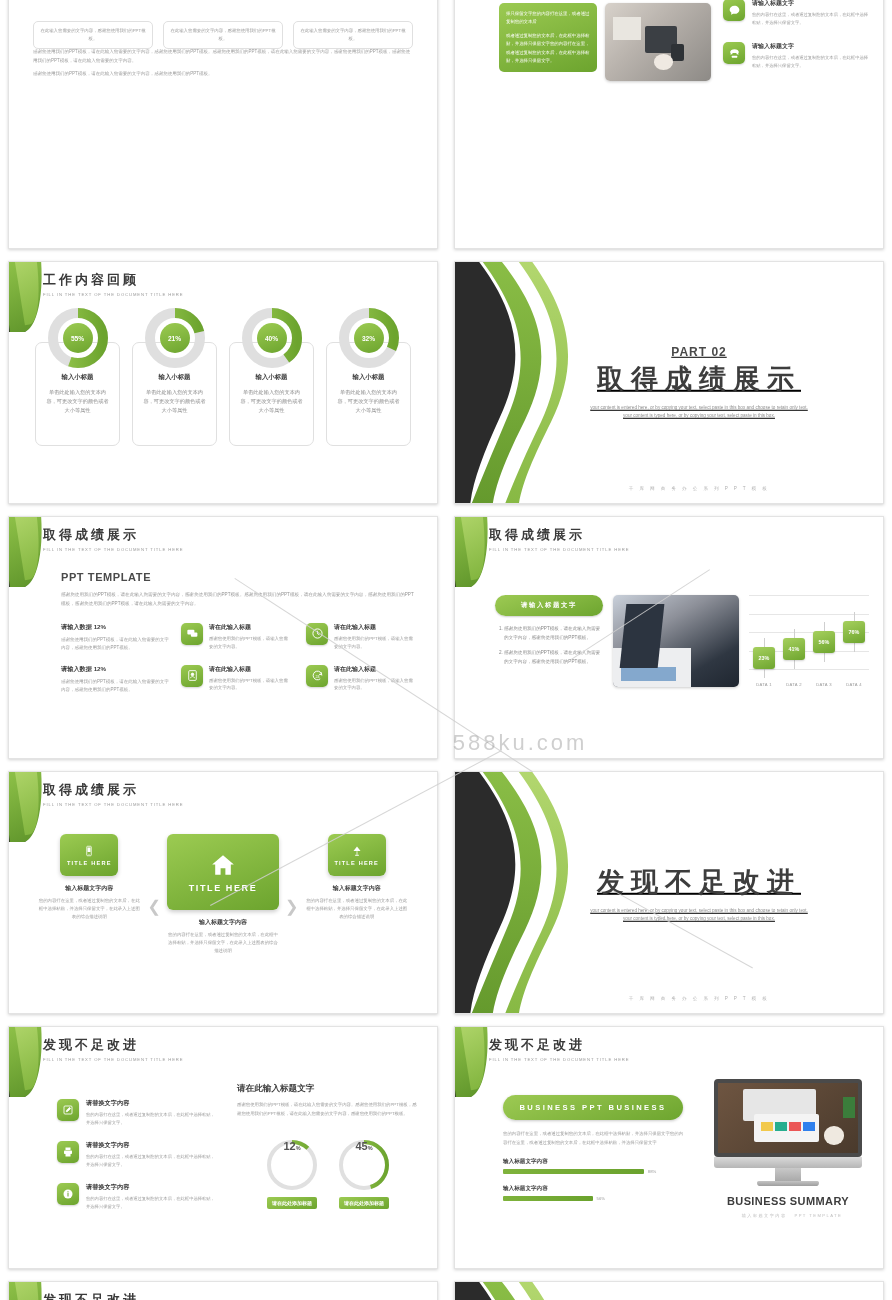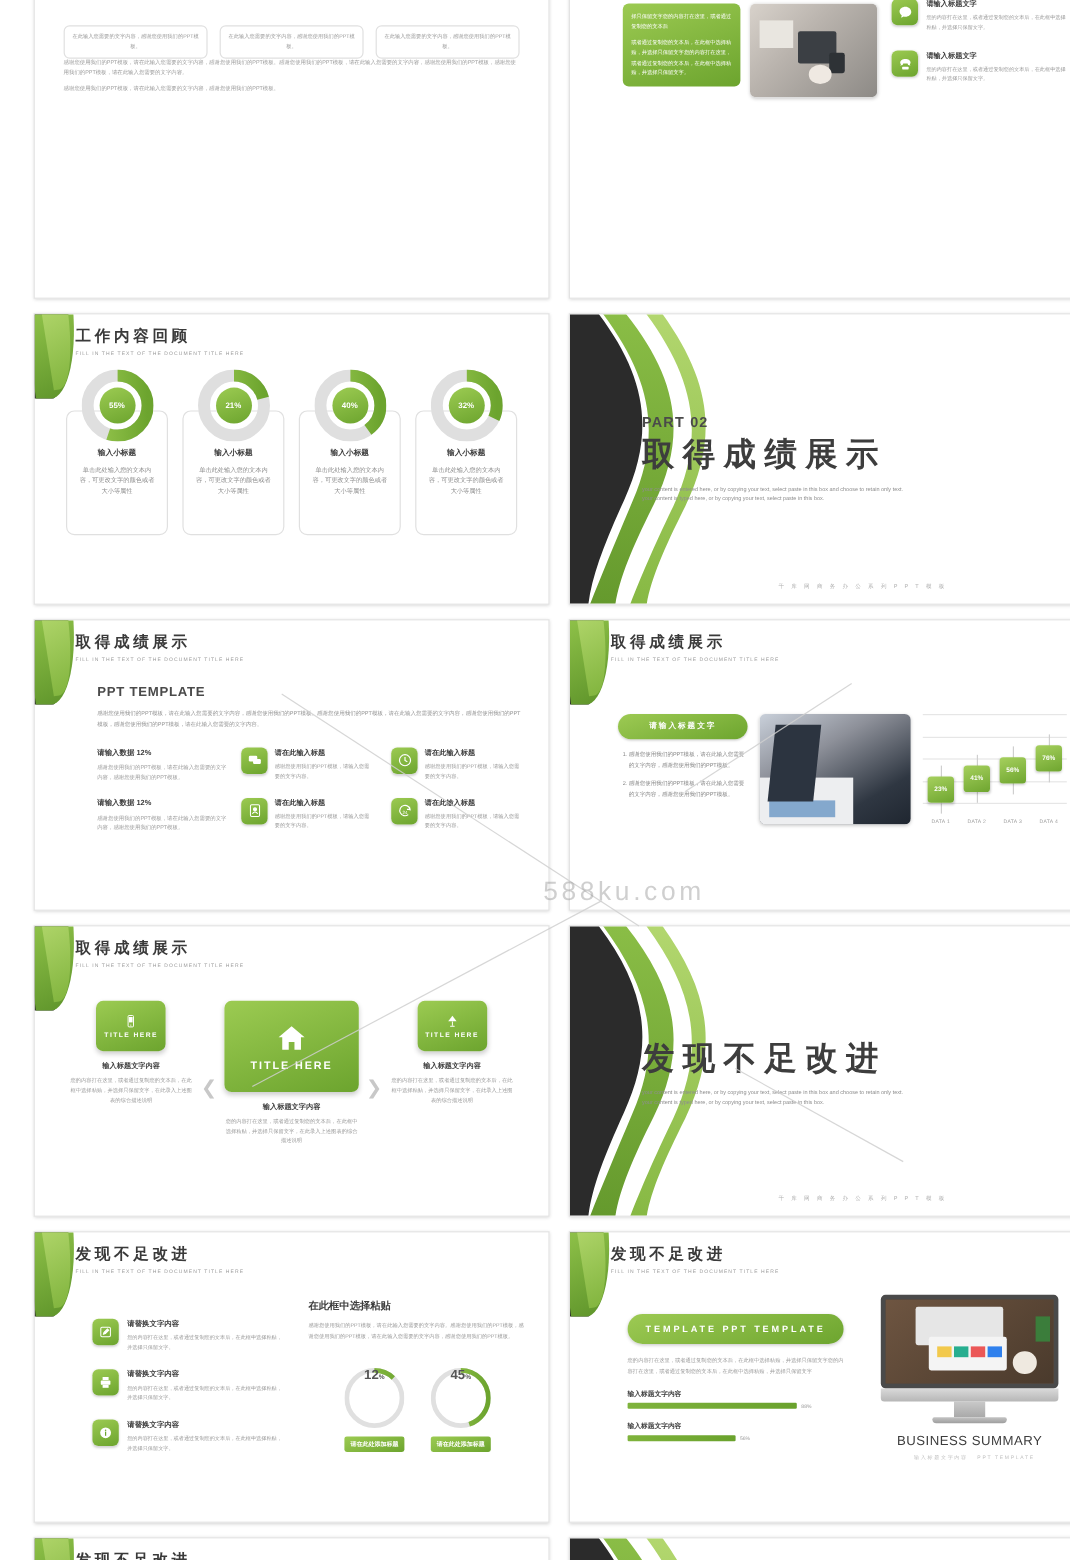--- a/index.html
+++ b/index.html
@@ -7,21 +7,20 @@
   body {
     width:892px; height:1300px;
     font-family:"Liberation Sans", sans-serif;
     position:relative; overflow:hidden;
   }
   .grid {
     position:absolute; inset:0;
     display:grid;
     grid-template-columns:446px 446px;
     grid-auto-rows:255px;
-    padding-left:20px;
   }
   .cell { position:relative; padding:6px 8px; }
   .slide {
     position:relative;
     width:100%; height:100%;
     background:#fff;
     border:1px solid #e3e3e3;
     box-shadow:0 1px 3px rgba(0,0,0,.18);
     overflow:hidden;
   }
@@ -37,21 +36,21 @@
     background:linear-gradient(160deg,#b4d86e,#7fb33c); border-radius:0 0 80% 0 / 0 0 100% 0;
     transform:rotate(-9deg); }
 
   .hd { position:absolute; left:34px; top:9px; }
   .hd .t { font-size:13px; font-weight:bold; letter-spacing:3px; color:#3a3a3a; }
   .hd .s { font-size:4.2px; letter-spacing:.9px; color:#9a9a9a; margin-top:3px; }
 
   
   .part-bg { position:absolute; left:-10px; top:-20px; width:150px; height:300px; }
   .part-bg svg { display:block; }
-  .part-body { position:absolute; left:0; right:0; top:50%; transform:translateY(-50%); text-align:left; padding-left:60px; }
+  .part-body { position:absolute; left:0; right:0; top:50%; transform:translateY(-50%); text-align:center; padding-left:60px;text-decoration:underline; }
   .part-no { font-size:12px; font-weight:bold; color:#4a4a4a; letter-spacing:1px; }
   .part-title { font-size:27px; font-weight:bold; color:#3d3d3d; letter-spacing:7px; margin-top:2px; }
   .part-sub { font-size:4.6px; color:#8e8e8e; line-height:1.9; margin-top:7px; }
   .part-foot { position:absolute; left:0; right:0; bottom:12px; text-align:center;
     font-size:4.6px; letter-spacing:2.4px; color:#b0b0b0; padding-left:60px; }
 
   
   .s2-row { position:absolute; left:26px; right:26px; top:46px; display:flex; gap:12px; }
   .s2-card { flex:1; position:relative; padding-top:34px; }
   .s2-box { border:1px solid #e0e0e0; border-radius:7px; padding:30px 8px 10px; text-align:center; height:104px; }
@@ -135,21 +134,21 @@
   .s7-bar-l { font-size:5.6px; font-weight:bold; color:#3d3d3d; margin-top:11px; }
   .s7-bar-wrap { display:flex; align-items:center; gap:4px; margin-top:3px; }
   .s7-bar { height:5px; border-radius:1px; background:linear-gradient(90deg,#7fb33c,#6aa22d); }
   .s7-bar-v { font-size:4.2px; color:#9a9a9a; }
   .s7-right { position:absolute; left:250px; right:12px; top:52px; text-align:center; }
   .monitor { width:148px; margin:0 auto; }
   .mon-screen { border:4px solid #4a4a4a; border-radius:4px; overflow:hidden; position:relative; height:78px; background:#5b4636; }
   .mon-base { width:100%; height:11px; background:linear-gradient(180deg,#dadada,#b6b6b6); border-radius:0 0 3px 3px; position:relative; }
   .mon-neck { width:26px; height:13px; background:linear-gradient(180deg,#c9c9c9,#a9a9a9); margin:0 auto; }
   .mon-foot { width:62px; height:5px; background:linear-gradient(180deg,#c4c4c4,#9e9e9e); margin:0 auto; border-radius:2px 2px 4px 4px; }
-  .s7-h { font-size:11px; font-weight:normal; color:#3d3d3d; margin-top:9px; letter-spacing:.4px; }
+  .s7-h { font-size:11px; font-weight:bold; color:#3d3d3d; margin-top:9px; letter-spacing:.4px; }
   .s7-sub { font-size:5.6px; font-weight:bold; color:#3d3d3d; margin-top:5px; }
   .s7-sub span { font-size:4.2px; font-weight:normal; color:#c0c0c0; letter-spacing:1.4px; margin-left:8px; }
 
   
   .top-card { border:1px solid #e0e0e0; border-radius:5px; padding:5px; font-size:4.4px; color:#9a9a9a; line-height:1.8; text-align:center; }
   .top-para { font-size:4.5px; color:#9a9a9a; line-height:2; }
   .greenbox { background:linear-gradient(160deg,#9cca52,#6ca42e); color:#fff; border-radius:5px; padding:7px; font-size:4.4px; line-height:1.85; }
 
   .wm { position:absolute; left:370px; top:672px; width:300px; height:140px; pointer-events:none; z-index:40;
     display:flex; flex-direction:column; align-items:center; justify-content:center; }
@@ -603,21 +602,21 @@
                 <circle cx="12" cy="7.6" r="1.3" fill="#6ca42e"></circle>
               </svg>
             </div>
     <div>
               <div class="h">请替换文字内容</div>
     <div class="p">您的内容打在这里，或者通过复制您的文本后，在此框中选择粘贴，并选择只保留文字。</div>
             </div>
           </div>
         </div>
       <div class="s6-right">
-        <h3>在此框中选择粘贴</h3>
+        <h3>请在此输入标题文字</h3>
         <div class="p">感谢您使用我们的PPT模板，请在此输入您需要的文字内容。感谢您使用我们的PPT模板，感谢您使用我们的PPT模板，请在此输入您需要的文字内容，感谢您使用我们的PPT模板。</div>
         <div class="s6-rings" id="s6rings">
             <div>
               <div class="ring">
       <svg width="50" height="50" viewBox="0 0 50 50">
     <circle cx="25" cy="25" r="23" fill="none" stroke="#e0e0e0" stroke-width="4"></circle>
     <circle cx="25" cy="25" r="23" fill="none" stroke="url(#dg)" stroke-width="4" stroke-dasharray="17.34159144781566 144.51326206513048" transform="rotate(-90 25 25)"></circle>
     <defs>
                     <linearGradient id="dg" x1="0" y1="0" x2="0" y2="1">
       <stop offset="0" stop-color="#9ccb52"></stop>
@@ -655,21 +654,21 @@
       <div class="swirl-sm">
           <div class="b1"></div>
           <div class="b2"></div>
           <div class="b3"></div>
         </div>
       <div class="hd">
         <div class="t">发现不足改进</div>
         <div class="s">FILL IN THE TEXT OF THE DOCUMENT TITLE HERE</div>
       </div>
       <div class="s7-left">
-        <div class="s7-btn">TEMPLATE PPT TEMPLATE</div>
+        <div class="s7-btn">BUSINESS PPT BUSINESS</div>
         <div class="s7-p">您的内容打在这里，或者通过复制您的文本后，在此框中选择粘贴，并选择只保留文字您的内容打在这里，或者通过复制您的文本后，在此框中选择粘贴，并选择只保留文字</div>
         <div id="s7bars">
             <div>
               <div class="s7-bar-l">输入标题文字内容</div>
     <div class="s7-bar-wrap">
                 <div class="s7-bar" style="width:140.8px"></div>
     <span class="s7-bar-v">88%</span>
               </div>
             </div>
             <div>

